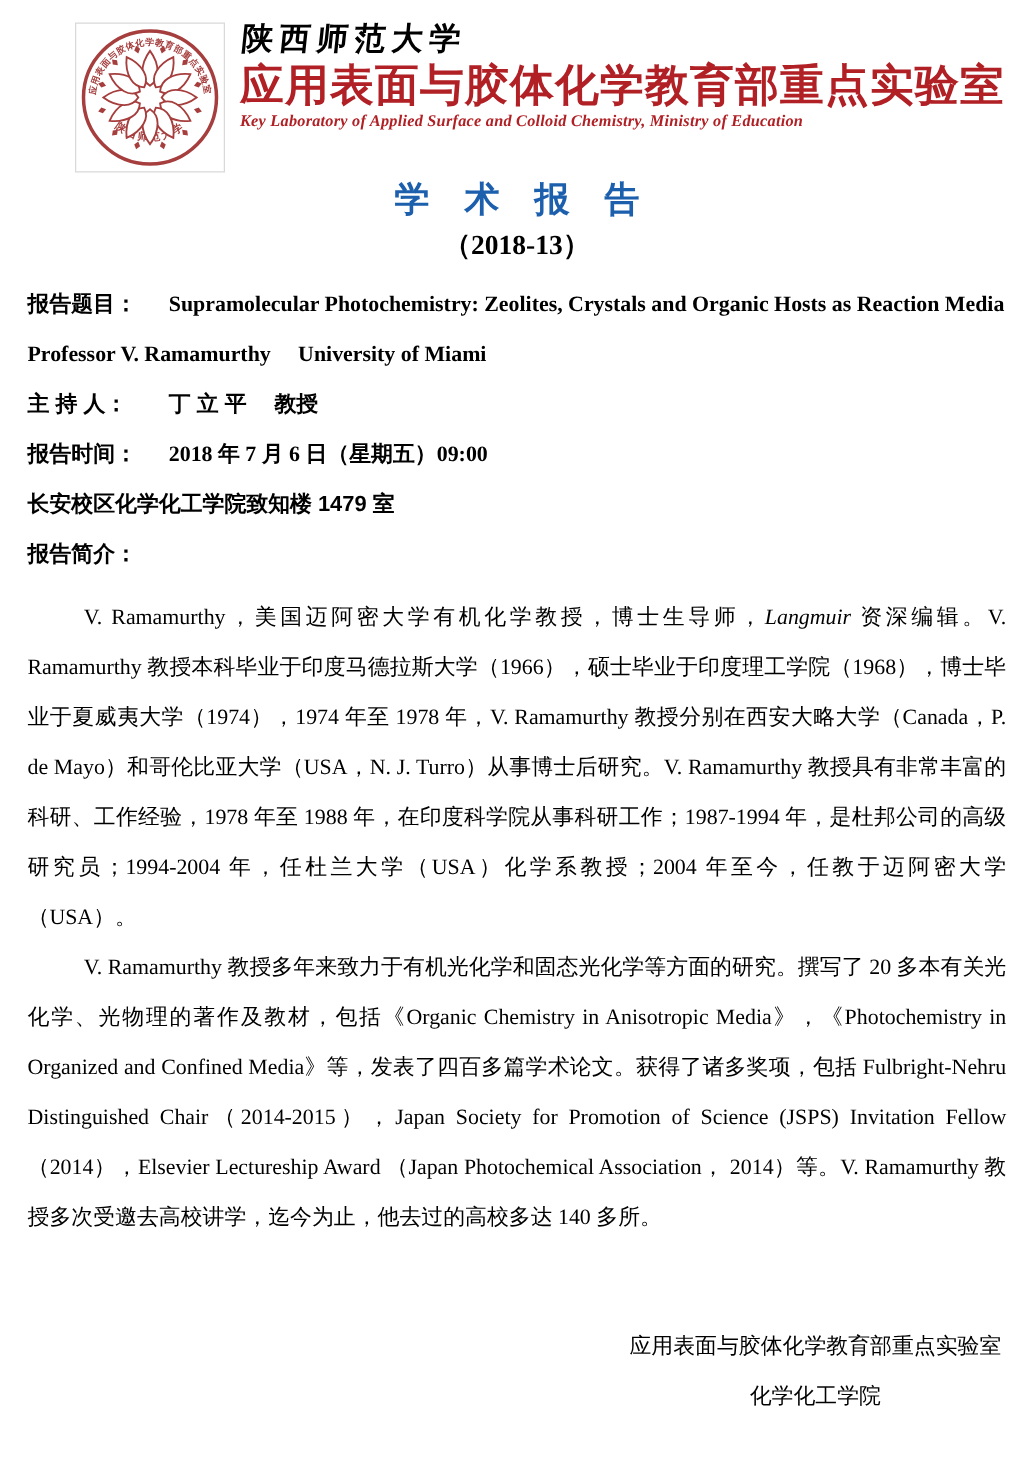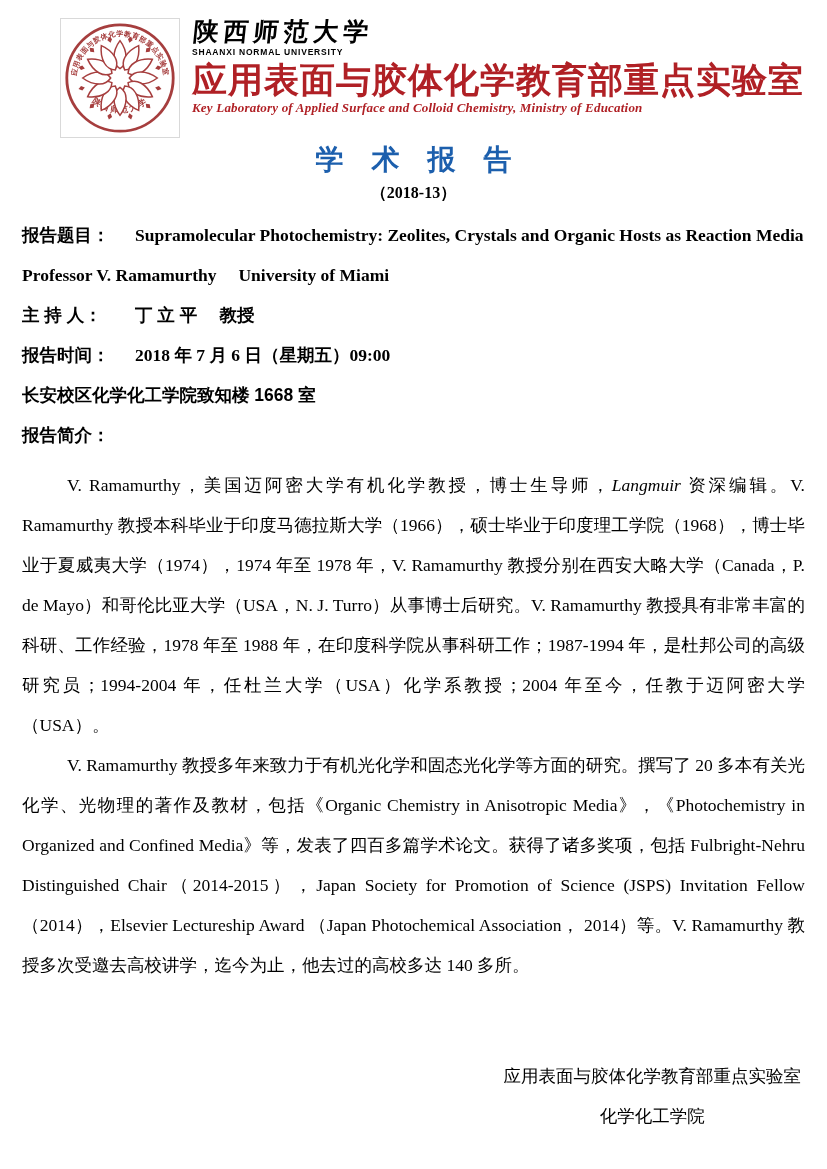--- a/index.html
+++ b/index.html
@@ -42,21 +42,21 @@
     letter-spacing:0.2px; margin-top:1px; white-space:nowrap;
   }
 
   
   .main-title {
     font-family:"Liberation Sans", sans-serif;
     text-align:center; font-size:28px; font-weight:bold;
     margin-top:6px; line-height:1.15;
   }
   .issue-no {
-    text-align:center; font-size:16px; font-weight:bold;
+    text-align:center; font-size:22px; font-weight:bold;
     margin-top:7px; line-height:1.2;
   }
 
   
   .fields { padding:0 22px; margin-top:13px; }
   .field-row { display:flex; font-size:17.5px; font-weight:bold; line-height:40px; }
   .field-label {
     flex:none; width:113px;
     font-family:Liberation Sans, sans-serif;
     white-space:nowrap;
@@ -123,21 +123,20 @@
             <use href="#dia" transform="rotate(225)"></use>
             <use href="#dia" transform="rotate(255)"></use>
           <use href="#dia" transform="rotate(285)"></use>
             <use href="#dia" transform="rotate(315)"></use>
             <use href="#dia" transform="rotate(345)"></use>
         </g>
       </svg>
     </div>
     <div class="header-right">
       <div class="calligraphy">陕西师范大学</div>
-      <div class="uni-en">SHAANXI NORMAL UNIVERSITY</div>
       <div class="lab-cn" style="color:#B02025">应用表面与胶体化学教育部重点实验室</div>
       <div class="lab-en" style="color:#B02025">Key Laboratory of Applied Surface and Colloid Chemistry, Ministry of Education</div>
     </div>
   </div>
 
   <div class="main-title" style="color:#1C5FAD">学　术　报　告</div>
   <div class="issue-no">（2018-13）</div>
 
   <div class="fields">
     <div class="field-row">
@@ -149,21 +148,21 @@
     </div>
     <div class="field-row">
       <span class="field-label">主 持 人：</span>
       <span class="field-value" style="font-family:'Liberation Sans',sans-serif">丁 立 平　 教授</span>
     </div>
     <div class="field-row">
       <span class="field-label">报告时间：</span>
       <span class="field-value">2018 年 7 月 6 日（星期五）09:00</span>
     </div>
     <div class="field-row">
-      <span class="field-value" style="font-family:'Liberation Sans',sans-serif">长安校区化学化工学院致知楼 1668 室</span>
+      <span class="field-value" style="font-family:'Liberation Sans',sans-serif">长安校区化学化工学院致知楼 1479 室</span>
     </div>
     <div class="field-row">
       <span class="field-label">报告简介：</span>
       <span class="field-value"></span>
     </div>
   </div>
 
   <div class="intro">
     <p><span>V. Ramamurthy，美国迈阿密大学有机化学教授，博士生导师，</span><span class="italic">Langmuir</span><span> 资深编辑。V. Ramamurthy 教授本科毕业于印度马德拉斯大学（1966），硕士毕业于印度理工学院（1968），博士毕业于夏威夷大学（1974），1974 年至 1978 年，V. Ramamurthy 教授分别在西安大略大学（Canada，P. de Mayo）和哥伦比亚大学（USA，N. J. Turro）从事博士后研究。V. Ramamurthy 教授具有非常丰富的科研、工作经验，1978 年至 1988 年，在印度科学院从事科研工作；1987-1994 年，是杜邦公司的高级研究员；1994-2004 年，任杜兰大学（USA）化学系教授；2004 年至今，任教于迈阿密大学（USA）。</span></p>
     <p>V. Ramamurthy 教授多年来致力于有机光化学和固态光化学等方面的研究。撰写了 20 多本有关光化学、光物理的著作及教材，包括《Organic Chemistry in Anisotropic Media》，《Photochemistry in Organized and Confined Media》等，发表了四百多篇学术论文。获得了诸多奖项，包括 Fulbright-Nehru Distinguished Chair（2014-2015），Japan Society for Promotion of Science (JSPS) Invitation Fellow（2014），Elsevier Lectureship Award （Japan Photochemical Association， 2014）等。V. Ramamurthy 教授多次受邀去高校讲学，迄今为止，他去过的高校多达 140 多所。</p>

